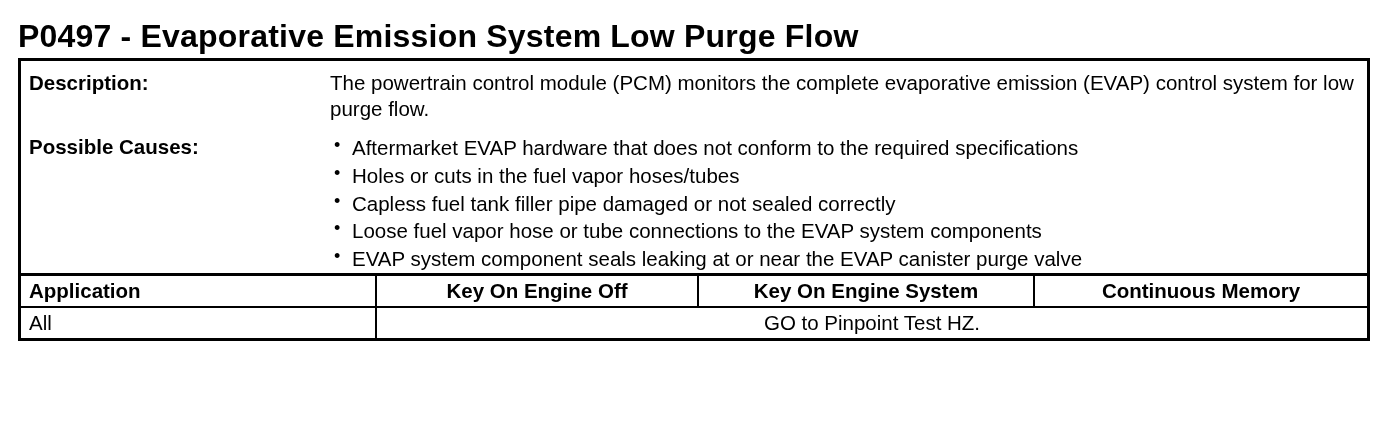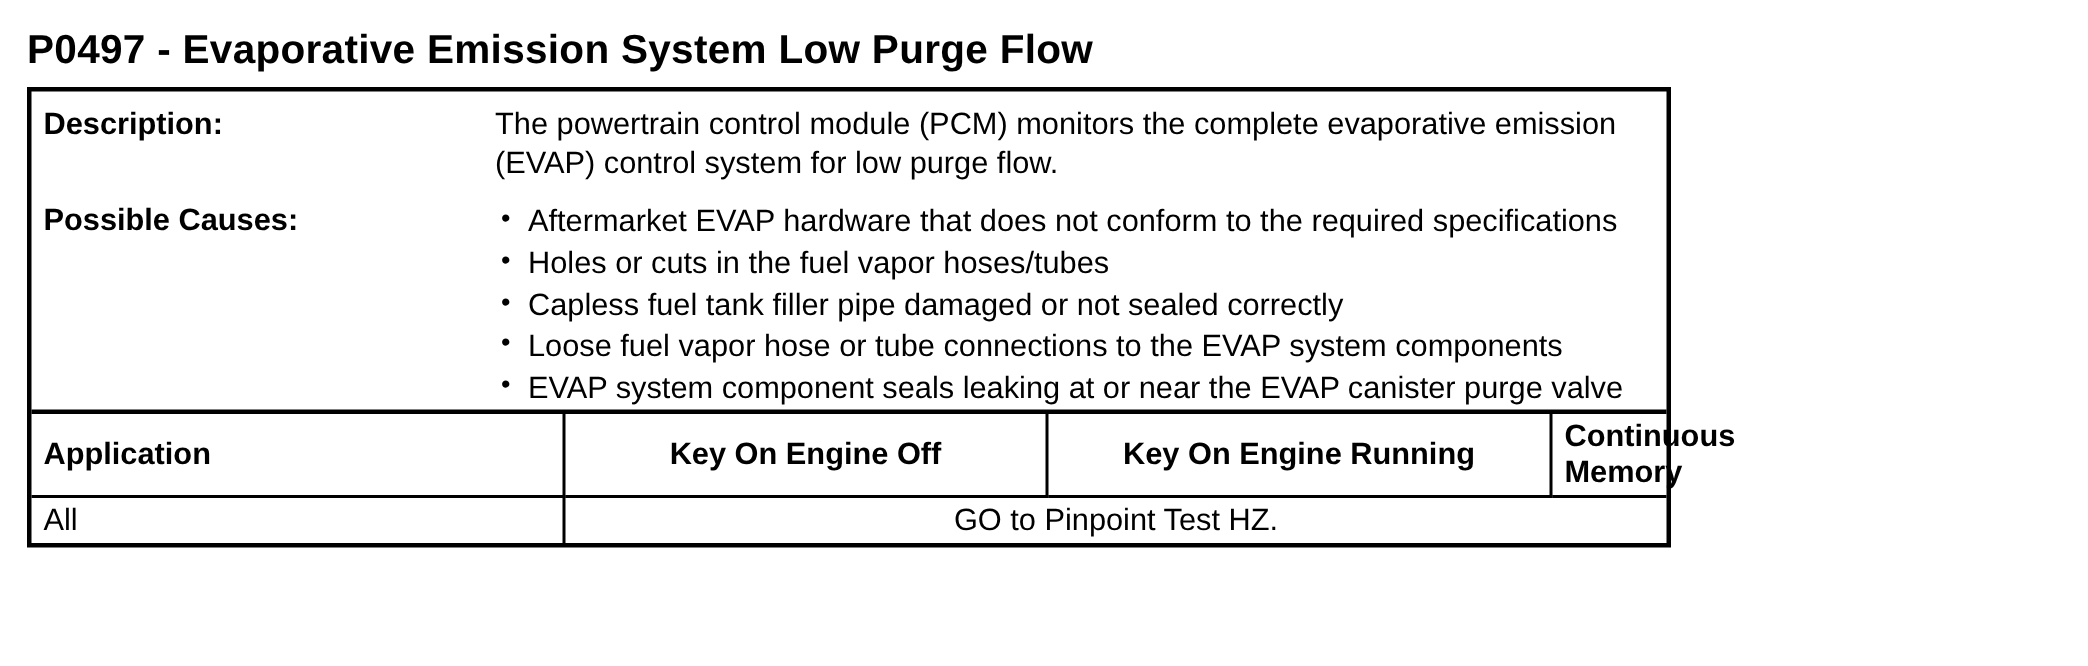--- a/index.html
+++ b/index.html
@@ -17,30 +17,30 @@
   .page {
     position: relative;
     width: 1392px;
     height: 444px;
     box-sizing: border-box;
   }
   .doc-title {
     position: absolute;
     left: 18px;
     top: 18px;
-    font-size: 27px;
+    font-size: 32px;
     font-weight: bold;
     letter-spacing: 0.2px;
     white-space: nowrap;
   }
   .main-table {
     position: absolute;
     left: 18px;
     top: 58px;
-    width: 1096px;
+    width: 1352px;
     border: 3px solid #000;
     box-sizing: border-box;
     background: #fff;
   }
   .info-section {
     padding: 0;
   }
   .info-row {
     display: flex;
     align-items: flex-start;
@@ -163,21 +163,21 @@
 
     </div>
 
     <div class="divider"></div>
 
     <table class="grid-table">
       <thead>
         <tr>
           <th class="col-app">Application</th>
           <th class="col-koeo">Key On Engine Off</th>
-          <th class="col-koer">Key On Engine Running</th>
+          <th class="col-koer">Key On Engine System</th>
           <th class="col-cm">Continuous Memory</th>
         </tr>
       </thead>
       <tbody>
         <tr>
           <td class="col-app">All</td>
           <td class="span-cell" colspan="3">GO to Pinpoint Test HZ.</td>
         </tr>
       </tbody>
     </table>

